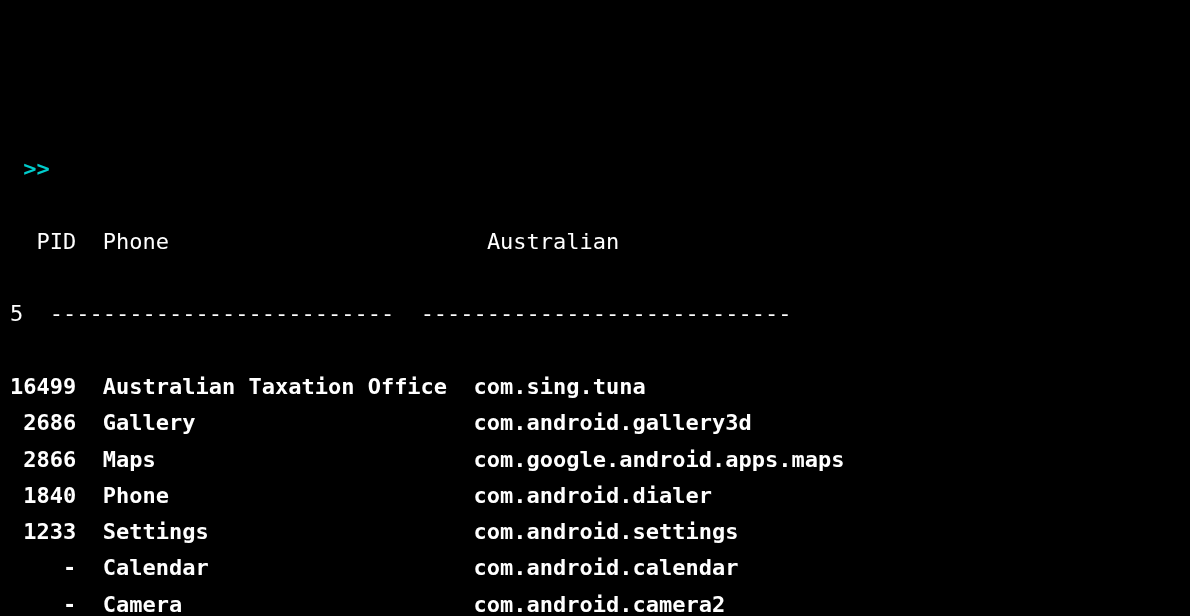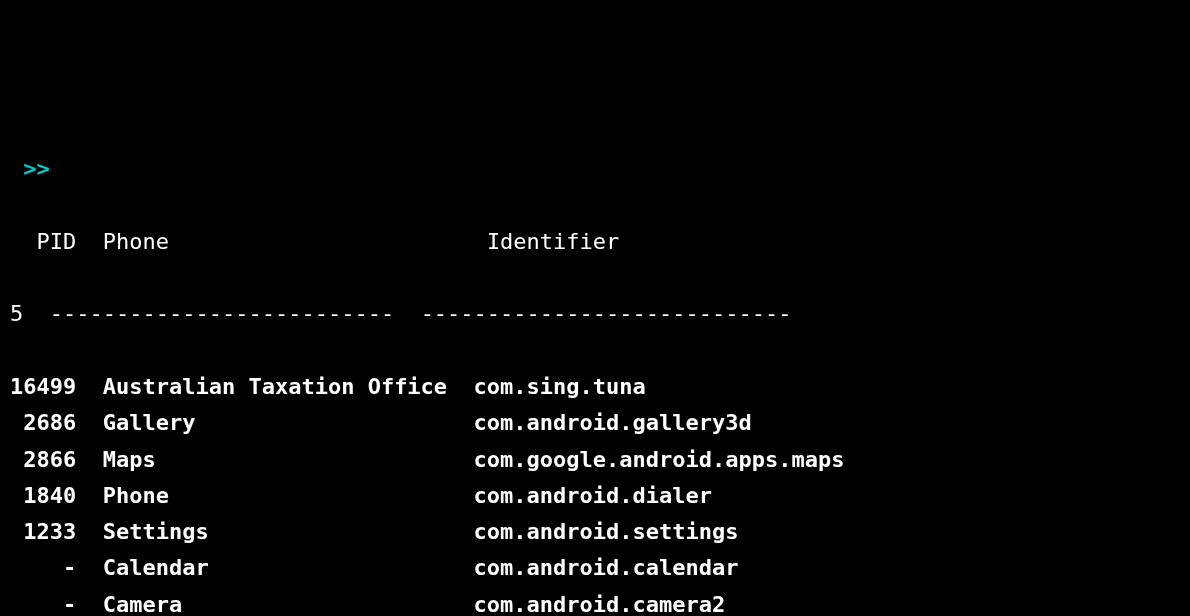--- a/index.html
+++ b/index.html
@@ -44,18 +44,18 @@
       color: #ffffff;
       font-weight: bold;
     }
   </style>
 </head>
 <body>
 
 
 
 <div class="prompt-line"><span class="prompt-sep"> &gt;&gt; </span></div>
-<div class="header-line">  <span>PID</span>  <span>Phone</span>                        <span>Identifier</span></div>
+<div class="header-line">  <span>PID</span>  <span>Phone</span>                        <span>Australian</span></div>
 <div class="divider-line"><span class="gutter">5</span>  <span>--------------------------</span>  <span>----------------------------</span></div>
 <div id="rows"><div class="table-row"><span>16499</span>  <span>Australian Taxation Office</span>  <span>com.sing.tuna</span></div><div class="table-row"><span> 2686</span>  <span>Gallery                   </span>  <span>com.android.gallery3d</span></div><div class="table-row"><span> 2866</span>  <span>Maps                      </span>  <span>com.google.android.apps.maps</span></div><div class="table-row"><span> 1840</span>  <span>Phone                     </span>  <span>com.android.dialer</span></div><div class="table-row"><span> 1233</span>  <span>Settings                  </span>  <span>com.android.settings</span></div><div class="table-row"><span>    -</span>  <span>Calendar                  </span>  <span>com.android.calendar</span></div><div class="table-row"><span>    -</span>  <span>Camera                    </span>  <span>com.android.camera2</span></div></div>
 
 
 
 
 </body></html>

